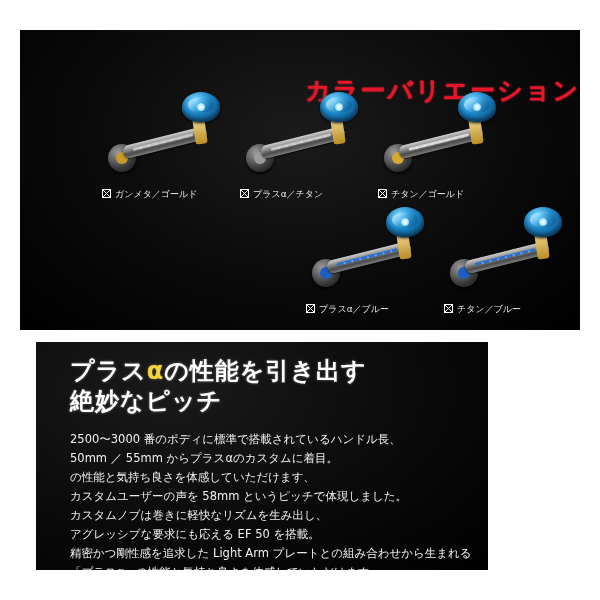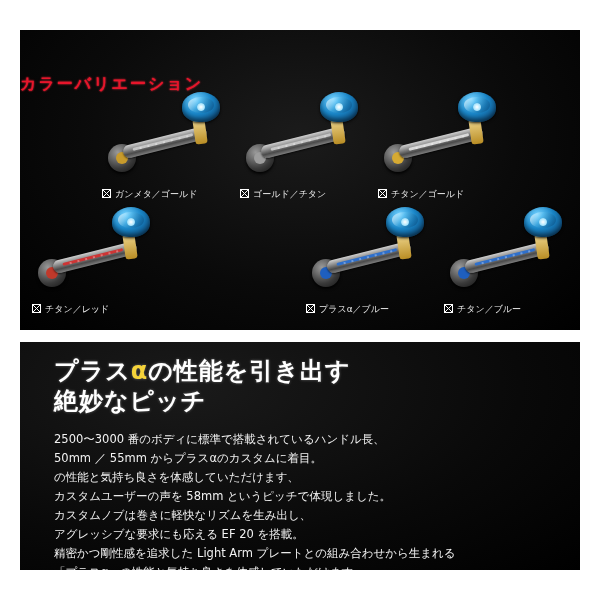--- a/index.html
+++ b/index.html
@@ -11,22 +11,22 @@
   .page{position:relative;width:600px;height:600px;background:#fff;}
 
   
   .panel-top{
     position:absolute;left:20px;top:30px;width:560px;height:300px;
     background:#060606;
     background-image:radial-gradient(ellipse at 50% 35%, #1b1b1b 0%, #0a0a0a 55%, #000 100%);
     overflow:hidden;
   }
   .headline{
-    position:absolute;top:44px;left:0;width:100%;text-align:left;
-    color:#e8152b;font-size:16px;letter-spacing:2px;
+    position:absolute;top:44px;left:0;width:100%;text-align:right;
+    color:#e8152b;font-size:25px;letter-spacing:2px;
     font-family:"DejaVu Sans", sans-serif;font-weight:bold;
     text-shadow:0 0 2px #ff2a3c;
   }
 
   
   .grid{position:absolute;left:0;top:62px;width:100%;}
   .row{position:relative;height:115px;text-decoration:underline;}
   .cell{position:absolute;width:140px;height:115px;}
   .r1 .cell{top:0;}
   .r2 .cell{top:0;}
@@ -81,21 +81,21 @@
   .label .mk{
     display:inline-block;width:9px;height:9px;margin-right:4px;vertical-align:-1px;
     background:
       linear-gradient(45deg,transparent 44%,#fff 44%,#fff 56%,transparent 56%),
       linear-gradient(-45deg,transparent 44%,#fff 44%,#fff 56%,transparent 56%);
     border:1px solid #fff;box-sizing:border-box;
   }
 
   
   .panel-bottom{
-    position:absolute;left:20px;top:342px;width:560px;height:228px;
+    position:absolute;left:36px;top:342px;width:452px;height:228px;
     background:#060606;
     background-image:radial-gradient(ellipse at 30% 20%, #1a1a1a 0%, #090909 60%, #000 100%);
     overflow:hidden;
   }
   .sub-title{
     position:absolute;left:34px;top:14px;width:500px;
     color:#ffffff;font-size:24px;line-height:30px;font-weight:bold;
     font-family:"DejaVu Sans", sans-serif;letter-spacing:1px;
     text-shadow:0 0 3px rgba(255,255,255,.35);
   }
@@ -144,21 +144,21 @@
             <div class="arm">
               <div class="stripe" style="background:#c8c8c8"></div>
                 <div class="dots"></div>
             </div>
             <div class="post" style="background:linear-gradient(180deg,#f0d890,#b98d24)"></div>
             <div class="knob">
                 <div class="swirl"></div>
                 <div class="core"></div>
               </div>
           </div>
-          <div class="label"><span class="mk"></span><span>ゴールド／チタン</span></div>
+          <div class="label"><span class="mk"></span><span>プラスα／チタン</span></div>
         </div>
 
         <div class="cell" style="left:354px">
           <div class="handle">
             <div class="hub">
                 <div class="cap" style="background:#d6aa33"></div>
               </div>
             <div class="arm">
               <div class="stripe" style="background:#dcdcdc"></div>
                 <div class="dots"></div>
@@ -167,37 +167,20 @@
             <div class="knob">
                 <div class="swirl"></div>
                 <div class="core"></div>
               </div>
           </div>
           <div class="label"><span class="mk"></span><span>チタン／ゴールド</span></div>
         </div>
       </div>
 
       <div class="row r2">
-        <div class="cell" style="left:8px">
-          <div class="handle">
-            <div class="hub">
-                <div class="cap" style="background:#c0392b"></div>
-              </div>
-            <div class="arm">
-              <div class="stripe" style="background:#d23030"></div>
-                <div class="dots"></div>
-            </div>
-            <div class="post" style="background:linear-gradient(180deg,#f0d890,#b98d24)"></div>
-            <div class="knob">
-                <div class="swirl"></div>
-                <div class="core"></div>
-              </div>
-          </div>
-          <div class="label"><span class="mk"></span><span>チタン／レッド</span></div>
-        </div>
 
 
         <div class="cell" style="left:282px">
           <div class="handle">
             <div class="hub">
                 <div class="cap" style="background:#1f5fbf"></div>
               </div>
             <div class="arm">
               <div class="stripe" style="background:#2a6fd0"></div>
                 <div class="dots"></div>
@@ -238,19 +221,19 @@
       <span>プラス</span><span class="alpha">α</span><span>の性能を引き出す</span><br>
       <span>絶妙なピッチ</span>
     </div>
 
     <div class="body-text">
       <div>2500〜3000 番のボディに標準で搭載されているハンドル長、</div>
       <div>50mm ／ 55mm からプラスαのカスタムに着目。</div>
       <div>の性能と気持ち良さを体感していただけます、</div>
       <div>カスタムユーザーの声を 58mm というピッチで体現しました。</div>
       <div>カスタムノブは巻きに軽快なリズムを生み出し、</div>
-      <div>アグレッシブな要求にも応える EF 20 を搭載。</div>
+      <div>アグレッシブな要求にも応える EF 50 を搭載。</div>
       <div>精密かつ剛性感を追求した Light Arm プレートとの組み合わせから生まれる</div>
       <div>「プラスα」の性能と気持ち良さを体感していただけます。</div>
     </div>
   </div>
 
 </div>
 
 </body></html>

